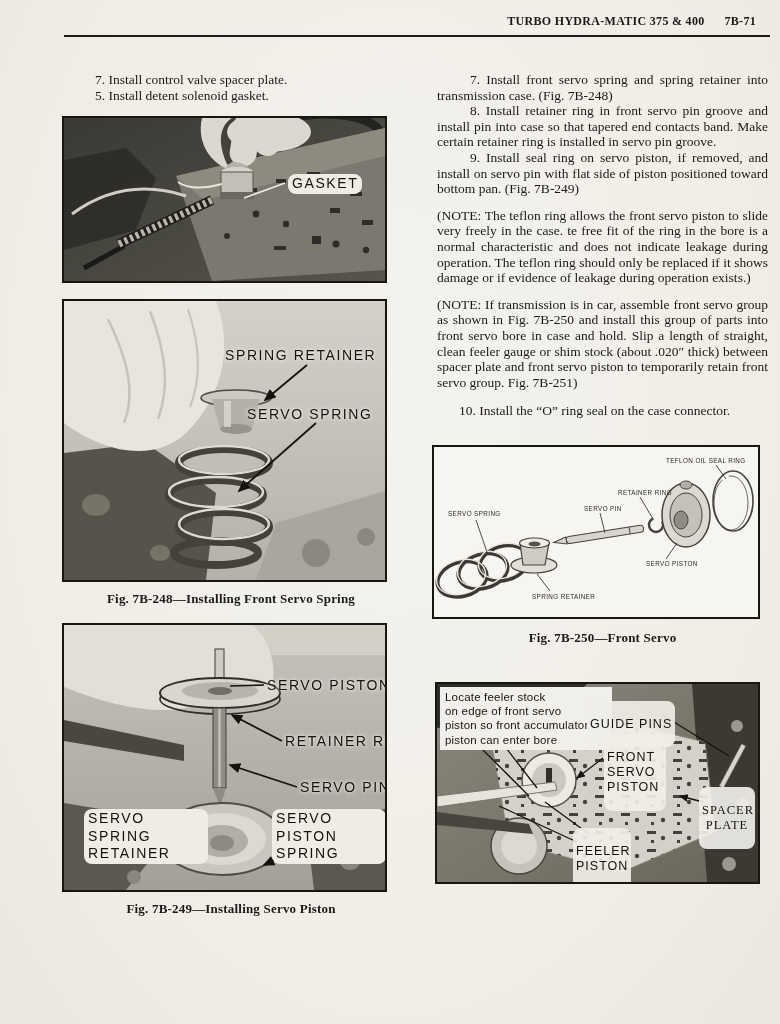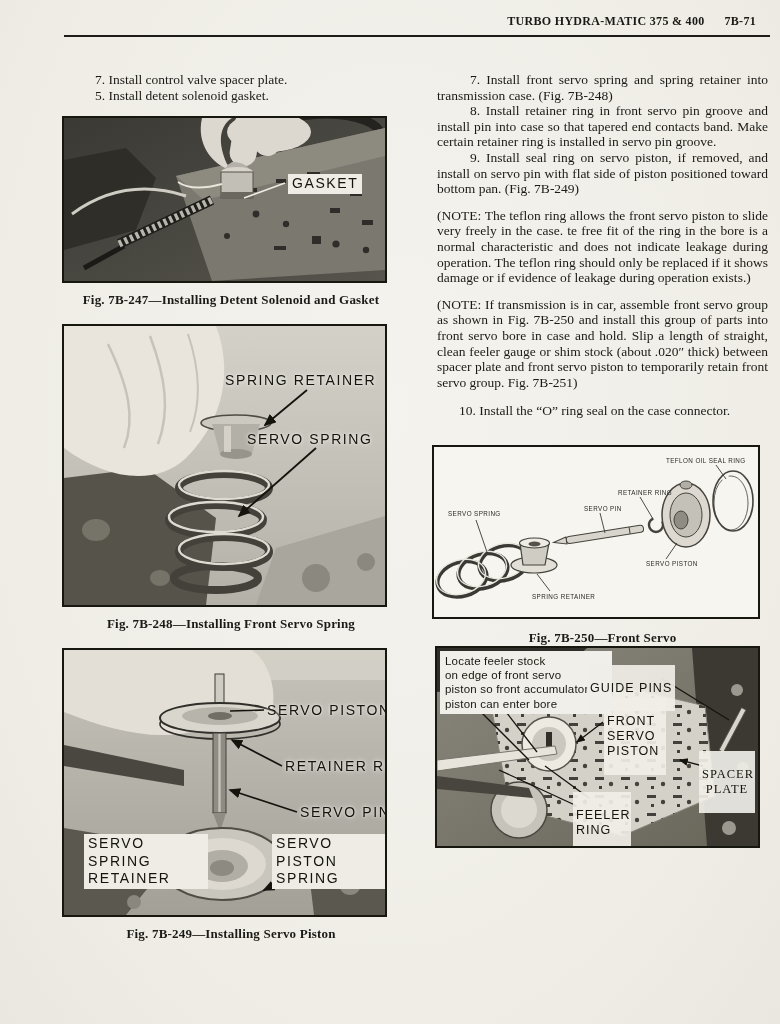--- a/index.html
+++ b/index.html
@@ -20,27 +20,28 @@
   p.step{text-indent:33px;}
   p.note{margin-top:11px;}
   p.step10{margin-top:13px;text-indent:22px;}
   .figframe{position:relative;border:2px solid #17160f;background:#b9b6ae;overflow:hidden;}
   .figframe svg{position:absolute;left:0;top:0;}
   .caption{font-weight:bold;font-size:13px;text-align:center;letter-spacing:.2px;margin:9px 0 0 0;}
   .f247{margin-top:13px;width:321px;height:163px;}
   .f248{margin-top:16px;width:321px;height:279px;}
   .f249{margin-top:16px;width:321px;height:265px;}
   .f250{margin-top:26px;margin-left:-5px;width:324px;height:170px;background:#f7f5f0;}
-  .f251{margin-left:-2px;width:321px;height:198px;}
+  .f251{margin-top:36px;margin-left:-2px;width:321px;height:198px;}
   .cap250{margin-top:11px;}
   .cap251{margin-top:10px;}
   .plabel{
     position:absolute;font-family:"Liberation Sans",sans-serif;font-size:14px;
     letter-spacing:1.6px;color:#14130d;white-space:nowrap;
     text-shadow:0 0 3px rgba(243,241,235,.95),0 0 6px rgba(243,241,235,.8);
+    border-radius:8px;
   }
   .plabel.boxed{background:#eeece5;padding:1px 4px;text-shadow:none;white-space:normal;line-height:1.25;}
   .plabel.wrap{white-space:normal;line-height:1.2;text-align:left;}
   .lbl251{font-size:12.5px;letter-spacing:1px;background:rgba(240,238,231,.92);padding:16px 3px;text-shadow:none;}
   .annot{
     position:absolute;left:3px;top:3px;width:162px;background:#f1efe9;
     font-family:"Liberation Sans",sans-serif;font-size:11.5px;line-height:1.24;
     color:#18170f;padding:3px 5px;letter-spacing:.2px;
   }
   svg text{font-family:"Liberation Sans",sans-serif;fill:#2b2a25;letter-spacing:.4px;}
@@ -99,21 +100,20 @@
         </g>
         <path d="M168,44 C160,50 158,54 160,58 L186,52 C182,46 176,44 168,44 Z" fill="#b5b1a8"></path>
         <ellipse cx="173" cy="54" rx="16" ry="5" fill="#d8d4cc"></ellipse>
         <rect x="157" y="54" width="32" height="26" fill="#c2bfb6" stroke="#55534b" stroke-width="1"></rect>
         <rect x="157" y="74" width="32" height="6" fill="#6b6860"></rect>
         <path d="M158,66 Q128,74 114,64" fill="none" stroke="#e8e5dc" stroke-width="2"></path>
         <line x1="221" y1="65" x2="180" y2="80" stroke="#edebe2" stroke-width="1.6"></line>
       </svg>
       <span class="plabel boxed" style="left:224px;top:56px;">GASKET</span>
     </div>
-    <p class="caption">Fig. 7B-247—Installing Detent Solenoid and Gasket</p>
 
     <div class="figframe f248">
       <svg width="321" height="279" viewBox="0 0 321 279">
         <defs>
           <linearGradient id="g248" x1="0" y1="0" x2="0" y2="1">
             <stop offset="0" stop-color="#d4d1c9"></stop>
               <stop offset="1" stop-color="#b4b1a9"></stop>
           </linearGradient>
           <marker id="ah248" markerWidth="8" markerHeight="8" refX="6" refY="3" orient="auto">
             <polygon points="0,0 7,3 0,6" fill="#14130d"></polygon>
@@ -302,17 +302,17 @@
       </svg>
       <div class="annot">
         <div>Locate feeler stock</div>
         <div>on edge of front servo</div>
         <div>piston so front accumulator</div>
         <div>piston can enter bore</div>
       </div>
       <span class="plabel lbl251" style="left:150px;top:17px;">GUIDE PINS</span>
       <span class="plabel lbl251 wrap" style="left:167px;top:50px;width:56px;">FRONT SERVO PISTON</span>
       <span class="plabel lbl251 wrap" style="left:262px;top:103px;width:50px;text-align:center;font-family:Liberation Serif, serif;">SPACER PLATE</span>
-      <span class="plabel lbl251 wrap" style="left:136px;top:144px;width:52px;">FEELER RING</span>
+      <span class="plabel lbl251 wrap" style="left:136px;top:144px;width:52px;">FEELER PISTON</span>
     </div>
   </div>
 
 </div>
 
 </body></html>

